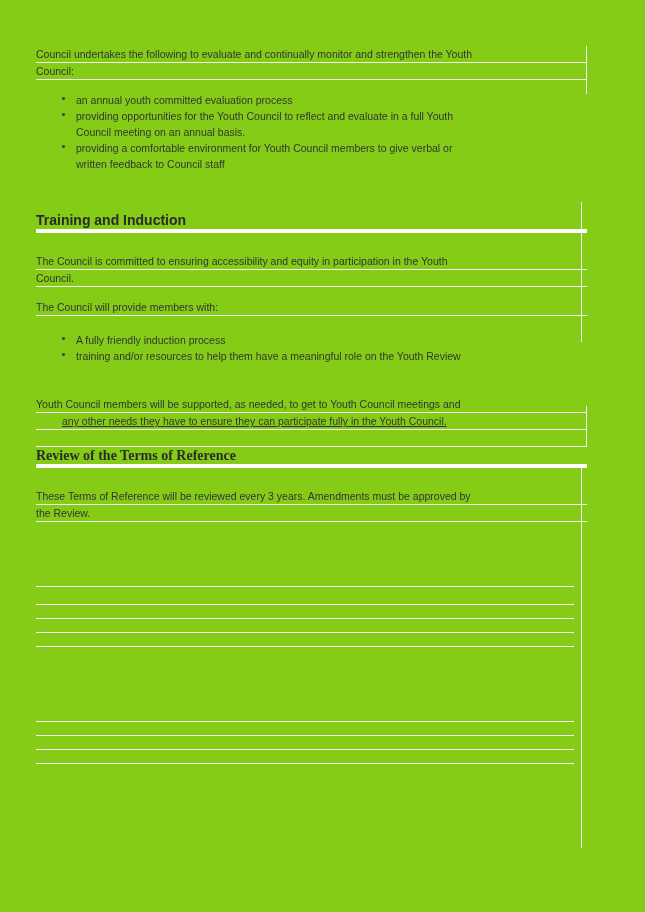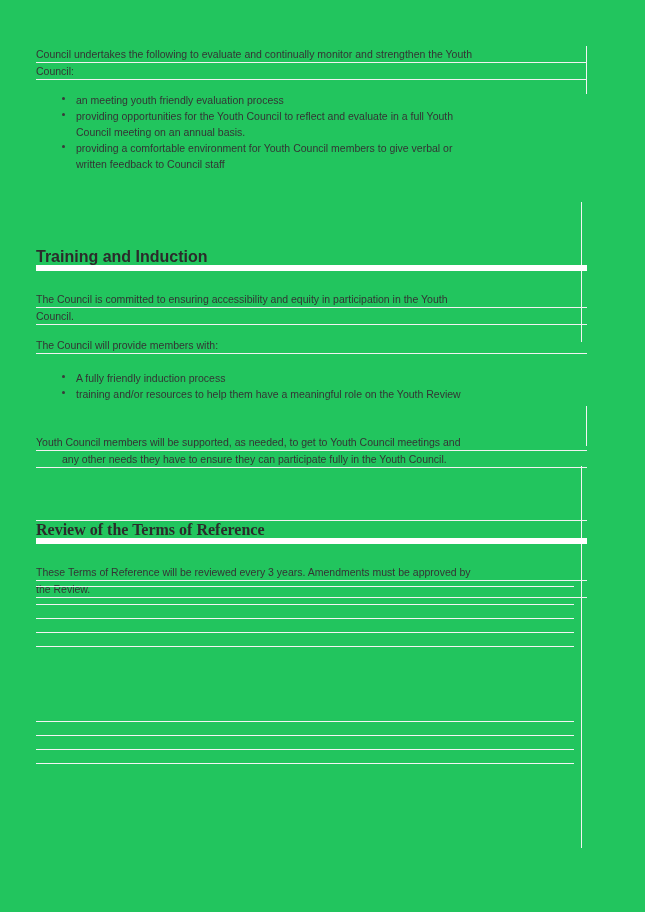--- a/index.html
+++ b/index.html
@@ -12,21 +12,21 @@
     height: 912px;
     position: relative;
     font-family: "Liberation Sans", sans-serif;
     overflow: hidden;
   }
   .page {
     position: absolute;
     left: 0; top: 0;
     width: 645px;
     height: 912px;
-    background: #22c55e;
+    background: #84cc16;
   }
   
   .doc {
     position: absolute;
     left: 36px;
     top: 46px;
     width: 551px;
     color: #3a3a3a;
   }
   
@@ -45,28 +45,27 @@
     border-bottom: 1px solid #f2f2f2;
     height: 16px;
     line-height: 16px;
     overflow: visible;
   }
   .justify .line {
     text-align: justify;
   }
   
   .heading {
-    font-size: 16px;
+    font-size: 14px;
     font-weight: bold;
     line-height: 17px;
     color: #2b2b2b;
-    border-bottom: 6px solid #ffffff;
+    border-bottom: 4px solid #ffffff;
     height: 17px;
     white-space: nowrap;
-    margin-top: 36px;
   }
   .heading.underlined-top {
     border-top: 1px solid #f2f2f2;
     font-family: Liberation Serif, serif;
   }
   
   ul.bullets {
     list-style: none;
     margin: 0;
     padding: 0;
@@ -133,21 +132,21 @@
     <div class="para justify">
       <span class="line">Council undertakes the following to evaluate and continually monitor and strengthen the Youth</span>
       <span class="line">Council:</span>
     </div>
 
     <div class="spacer-12"></div>
 
     <ul class="bullets">
       <li>
         <span class="bullet"></span>
-        <span class="cont">an meeting youth friendly evaluation process</span>
+        <span class="cont">an annual youth committed evaluation process</span>
       </li>
       <li>
         <span class="bullet"></span>
         <span class="cont">providing opportunities for the Youth Council to reflect and evaluate in a full Youth</span>
         <span class="cont">Council meeting on an annual basis.</span>
       </li>
       <li>
         <span class="bullet"></span>
         <span class="cont">providing a comfortable environment for Youth Council members to give verbal or</span>
         <span class="cont">written feedback to Council staff</span>
@@ -183,21 +182,21 @@
         <span class="bullet"></span>
         <span class="cont">training and/or resources to help them have a meaningful role on the Youth Review</span>
       </li>
     </ul>
 
     <div class="spacer-24"></div>
     <div class="spacer-8"></div>
 
     <div class="para justify">
       <span class="line">Youth Council members will be supported, as needed, to get to Youth Council meetings and</span>
-      <span class="line" style="padding-left:26px;">any other needs they have to ensure they can participate fully in the Youth Council.</span>
+      <span class="line" style="padding-left:26px;text-decoration:underline;">any other needs they have to ensure they can participate fully in the Youth Council.</span>
     </div>
 
     <div class="spacer-16"></div>
 
     <div class="heading underlined-top">Review of the Terms of Reference</div>
 
     <div class="spacer-20"></div>
 
     <div class="para justify">
       <span class="line">These Terms of Reference will be reviewed every 3 years.  Amendments must be approved by</span>

